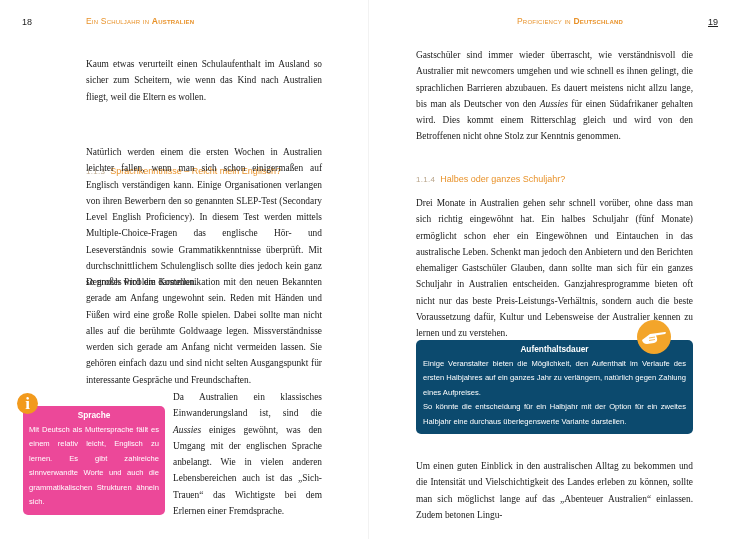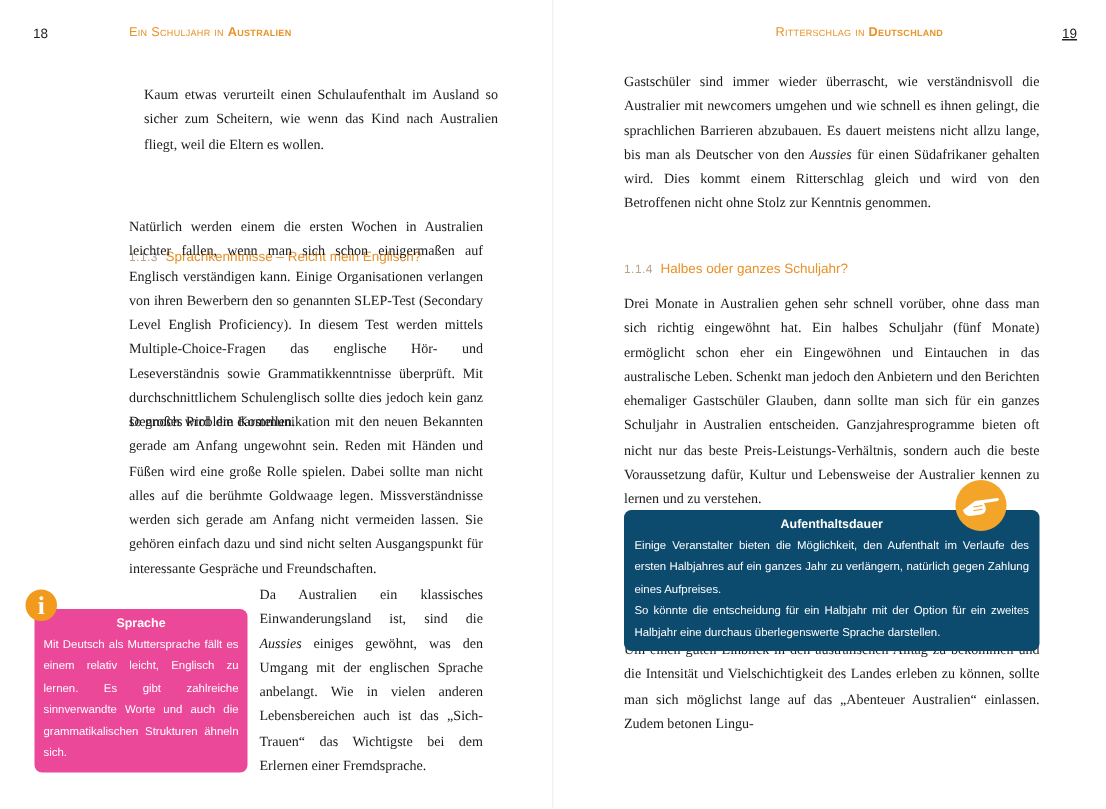--- a/index.html
+++ b/index.html
@@ -25,58 +25,58 @@
 </style>
 </head>
 <body>
 
 <div class="gutter"></div>
 
 <div class="page page-left">
   <div class="pnum" style="left:22px;">18</div>
   <div class="runhead" style="left:86px;"><span>Ein Schuljahr in </span><b>Australien</b></div>
 
-  <p class="para" style="left:86px; top:56px; width:236px;margin-left:10px;">Kaum etwas verurteilt einen Schulaufenthalt im Ausland so sicher zum Scheitern, wie wenn das Kind nach Australien fliegt, weil die Eltern es wollen.</p>
+  <p class="para" style="left:86px; top:56px; width:236px;">Kaum etwas verurteilt einen Schulaufenthalt im Ausland so sicher zum Scheitern, wie wenn das Kind nach Australien fliegt, weil die Eltern es wollen.</p>
 
   <div class="heading" style="left:86px; top:122px;margin-top:44px;">
     <span class="num">1.1.3</span><span>Sprachkenntnisse – Reicht mein Englisch?</span>
   </div>
 
   <p class="para" style="left:86px; top:144px; width:236px;">Natürlich werden einem die ersten Wochen in Australien leichter fallen, wenn man sich schon einigermaßen auf Englisch verständigen kann. Einige Organisationen verlangen von ihren Bewerbern den so genannten SLEP-Test (Secondary Level English Proficiency). In diesem Test werden mittels Multiple-Choice-Fragen das englische Hör- und Leseverständnis sowie Grammatikkenntnisse überprüft. Mit durchschnittlichem Schulenglisch sollte dies jedoch kein ganz so großes Problem darstellen.</p>
 
   <p class="para" style="left:86px; top:274px; width:236px;">Dennoch wird die Kommunikation mit den neuen Bekannten gerade am Anfang ungewohnt sein. Reden mit Händen und Füßen wird eine große Rolle spielen. Dabei sollte man nicht alles auf die berühmte Goldwaage legen. Missverständnisse werden sich gerade am Anfang nicht vermeiden lassen. Sie gehören einfach dazu und sind nicht selten Ausgangspunkt für interessante Gespräche und Freundschaften.</p>
 
   <p class="para" style="left:173px; top:389px; width:149px;"><span>Da Australien ein klassisches Einwanderungsland ist, sind die </span><em>Aussies</em><span> einiges gewöhnt, was den Umgang mit der englischen Sprache anbelangt. Wie in vielen anderen Lebensbereichen auch ist das „Sich-Trauen“ das Wichtigste bei dem Erlernen einer Fremdsprache.</span></p>
 
   <div class="box box-blue">
     <span class="box-title">Sprache</span>
     <span>Mit Deutsch als Muttersprache fällt es einem relativ leicht, Englisch zu lernen. Es gibt zahlreiche sinnverwandte Worte und auch die grammatikalischen Strukturen ähneln sich.</span>
   </div>
   <div class="info-icon">i</div>
 </div>
 
 <div class="page page-right">
-  <div class="runhead" style="left:148px;"><span>Ritterschlag in </span><b>Deutschland</b></div>
+  <div class="runhead" style="left:148px;"><span>Proficiency in </span><b>Deutschland</b></div>
   <div class="pnum" style="left:339px;text-decoration:underline;">19</div>
 
   <p class="para" style="left:47px; top:47px; width:277px;"><span>Gastschüler sind immer wieder überrascht, wie verständnisvoll die Australier mit newcomers umgehen und wie schnell es ihnen gelingt, die sprachlichen Barrieren abzubauen. Es dauert meistens nicht allzu lange, bis man als Deutscher von den </span><em>Aussies</em><span> für einen Südafrikaner gehalten wird. Dies kommt einem Ritterschlag gleich und wird von den Betroffenen nicht ohne Stolz zur Kenntnis genommen.</span></p>
 
   <div class="heading" style="left:47px; top:174px;">
     <span class="num">1.1.4</span><span>Halbes oder ganzes Schuljahr?</span>
   </div>
 
   <p class="para" style="left:47px; top:195px; width:277px;">Drei Monate in Australien gehen sehr schnell vorüber, ohne dass man sich richtig eingewöhnt hat. Ein halbes Schuljahr (fünf Monate) ermöglicht schon eher ein Eingewöhnen und Eintauchen in das australische Leben. Schenkt man jedoch den Anbietern und den Berichten ehemaliger Gastschüler Glauben, dann sollte man sich für ein ganzes Schuljahr in Australien entscheiden. Ganzjahresprogramme bieten oft nicht nur das beste Preis-Leistungs-Verhältnis, sondern auch die beste Voraussetzung dafür, Kultur und Lebensweise der Australier kennen zu lernen und zu verstehen.</p>
 
-  <p class="para" style="left:47px; top:426px; width:277px;">Um einen guten Einblick in den australischen Alltag zu bekommen und die Intensität und Vielschichtigkeit des Landes erleben zu können, sollte man sich möglichst lange auf das „Abenteuer Australien“ einlassen. Zudem betonen Lingu-</p>
+  <p class="para" style="left:47px; top:458px; width:277px;">Um einen guten Einblick in den australischen Alltag zu bekommen und die Intensität und Vielschichtigkeit des Landes erleben zu können, sollte man sich möglichst lange auf das „Abenteuer Australien“ einlassen. Zudem betonen Lingu-</p>
 </div>
 
 <div class="box box-red">
   <span class="box-title">Aufenthaltsdauer</span>
   <span>Einige Veranstalter bieten die Möglichkeit, den Aufenthalt im Verlaufe des ersten Halbjahres auf ein ganzes Jahr zu verlängern, natürlich gegen Zahlung eines Aufpreises.</span><br>
-  <span>So könnte die entscheidung für ein Halbjahr mit der Option für ein zweites Halbjahr eine durchaus überlegenswerte Sprache darstellen.</span>
+  <span>So könnte die entscheidung für ein Halbjahr mit der Option für ein zweites Halbjahr eine durchaus überlegenswerte Variante darstellen.</span>
 </div>
 
 <div class="hand-icon">
   <svg width="28" height="22" viewBox="0 0 28 22">
     <path d="M2 14 L10 8 L25 6 Q27 6.5 25 8 L16 9.5 L17 12 Q18 16 14 17 L7 18 Q3 18 2 14 Z" fill="#ffffff"></path>
     <path d="M9 12 L15 11 M9 14.5 L15 13.5" stroke="#f3a52a" stroke-width="0.8"></path>
   </svg>
 </div>
 
 </body></html>

